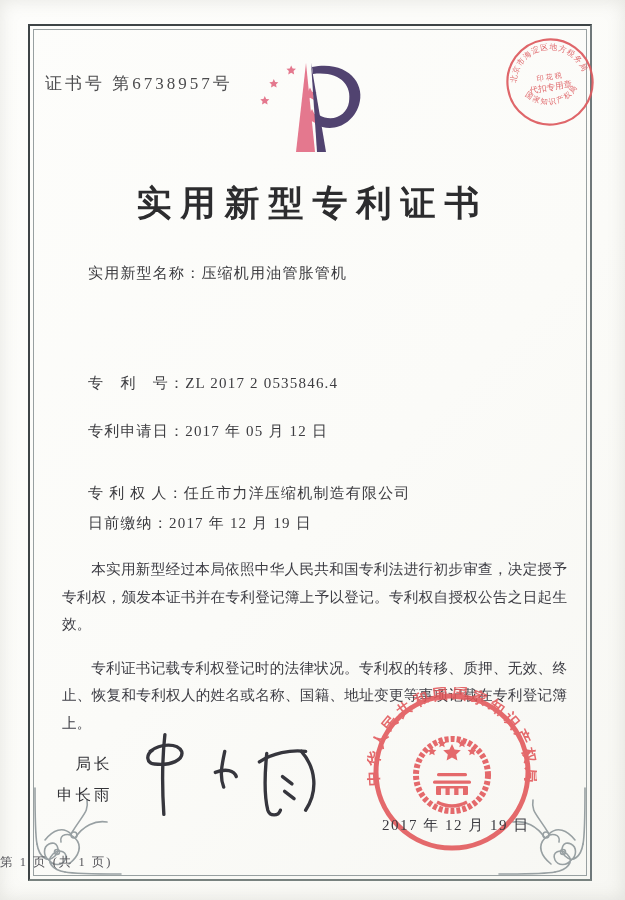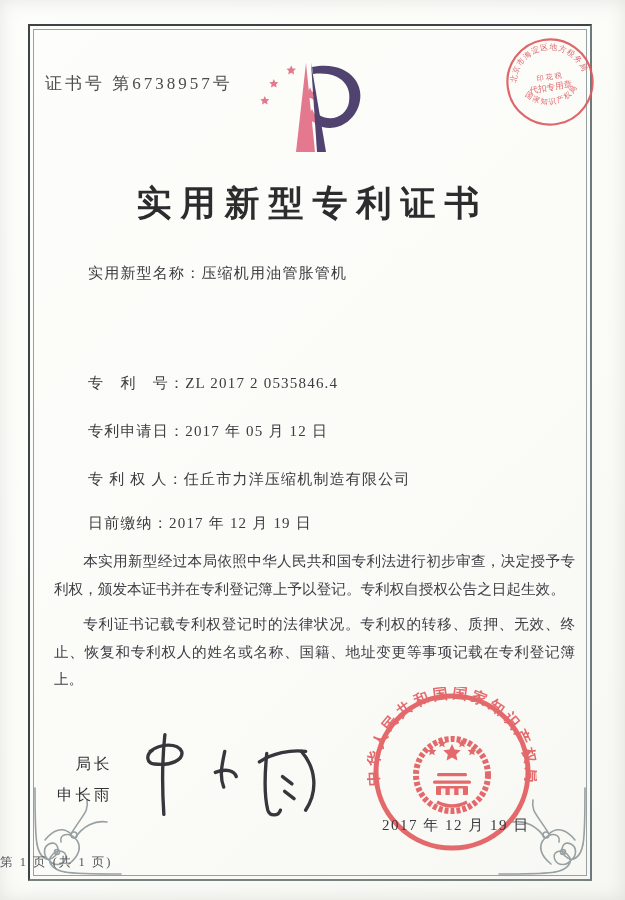--- a/index.html
+++ b/index.html
@@ -42,28 +42,28 @@
     text-align:center;
     font-size:35px;font-weight:600;letter-spacing:9px;color:#2c2c2e;
   }
   
   .field{
     position:absolute;left:48px;right:44px;
     font-size:15px;color:#3c3c40;letter-spacing:1.2px;
     white-space:nowrap;
     margin-left:40px;
   }
-  .f0{top:264px}.f1{top:320px}.f2{top:374px}.f3{top:422px}.f4{top:470px}.f5{top:514px}
+  .f0{top:264px}.f1{top:320px}.f2{top:374px}.f3{top:422px}.f4{top:484px}.f5{top:514px}
   
   .body-text{
     position:absolute;left:46px;right:42px;top:540px;
     font-size:14.6px;line-height:27.5px;color:#3d3d44;
     text-align:justify;
   }
-  .body-text p{margin:8px;text-indent:2em;}
+  .body-text p{margin:16px;text-indent:2em;}
   
   .director{
     position:absolute;left:57px;top:748px;
     font-size:15.5px;color:#343438;letter-spacing:3px;line-height:31px;text-align:right;
   }
   .signature{position:absolute;left:125px;top:722px;width:210px;height:105px;}
   .official-seal{position:absolute;left:367px;top:687px;width:170px;height:170px;opacity:.88;}
   .seal-date{
     position:absolute;left:382px;top:816px;z-index:6;
     font-size:15px;color:#3a3a40;letter-spacing:1.5px;

